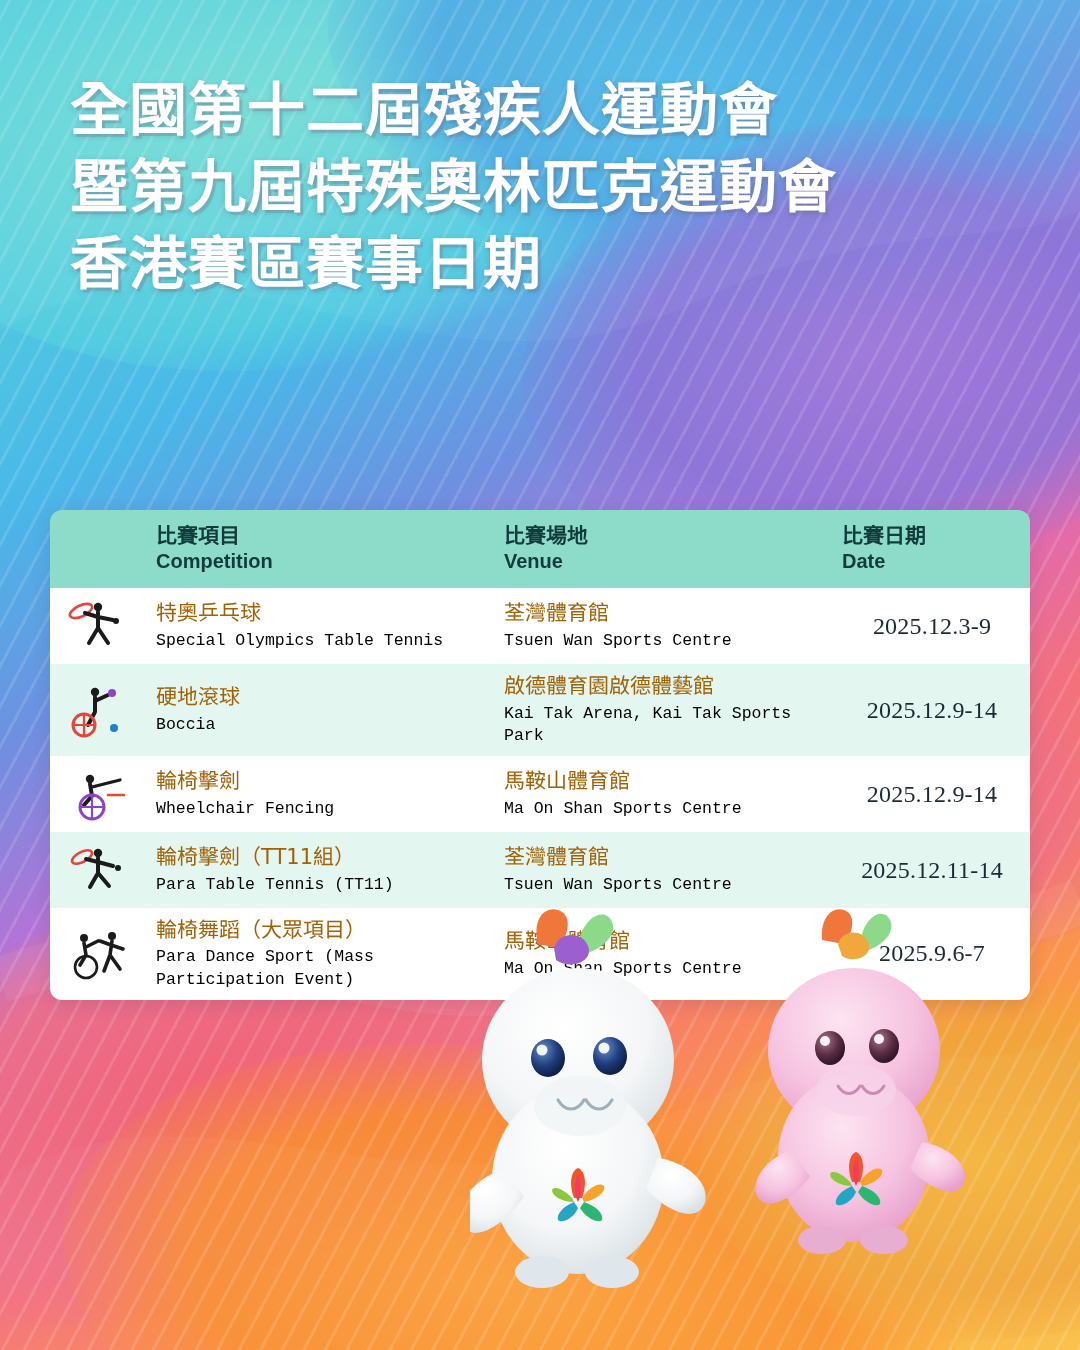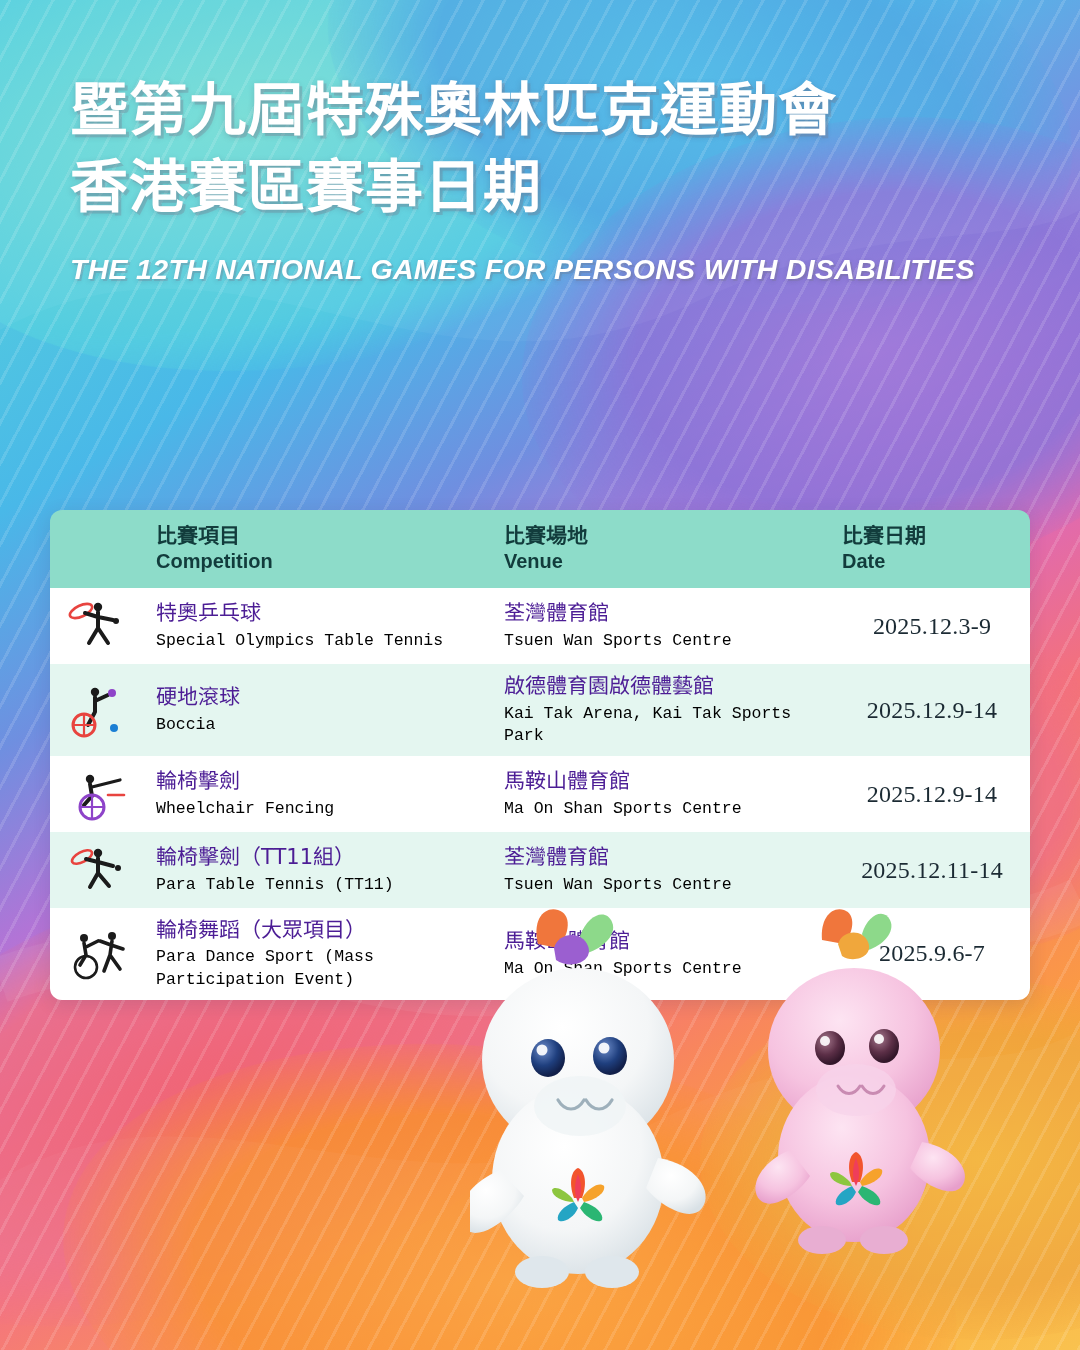--- a/index.html
+++ b/index.html
@@ -173,21 +173,21 @@
     vertical-align: middle;
     padding: 9px 8px;
   }
   tr.row-odd  td { background: #ffffff; }
   tr.row-even td { background: #e4f6f0; }
 
   .cell-zh {
     display: block;
     font-family: "DejaVu Sans", "Liberation Sans", sans-serif;
     font-size: 21px;
-    color: #4c1d95;
+    color: #a16207;
     line-height: 1.3;
   }
   .cell-en {
     display: block;
     font-family: Liberation Mono, monospace;
     font-size: 16.5px;
     color: #000000;
     line-height: 1.35;
     margin-top: 2px;
   }
@@ -228,25 +228,25 @@
 
   <svg class="swoosh" width="1080" height="1350" viewBox="0 0 1080 1350" aria-hidden="true">
     <path d="M0,330 C240,200 430,430 700,300 C880,215 1010,250 1080,210 L1080,0 L0,0 Z" fill="rgba(255,255,255,0.07)"></path>
     <path d="M0,1180 C200,1060 420,1240 660,1120 C860,1020 980,1090 1080,1030 L1080,1350 L0,1350 Z" fill="rgba(255,255,255,0.06)"></path>
     <path d="M0,980 C260,890 380,1050 620,970 C820,900 960,960 1080,900" fill="none" stroke="rgba(255,255,255,0.10)" stroke-width="46"></path>
   </svg>
   <div class="stripes"></div>
 
   <div class="headings">
     <div class="title-zh">
+      <div>全國第十二屆殘疾人運動會</div>
       <div>暨第九屆特殊奧林匹克運動會</div>
       <div>香港賽區賽事日期</div>
     </div>
     <div class="title-en">
-      <div>THE 12TH NATIONAL GAMES FOR PERSONS WITH DISABILITIES</div>
     </div>
   </div>
 
   <div class="table-wrap">
     <table class="schedule">
       <colgroup>
         <col class="c-icon">
           <col class="c-comp">
           <col class="c-venue">
           <col class="c-date">

